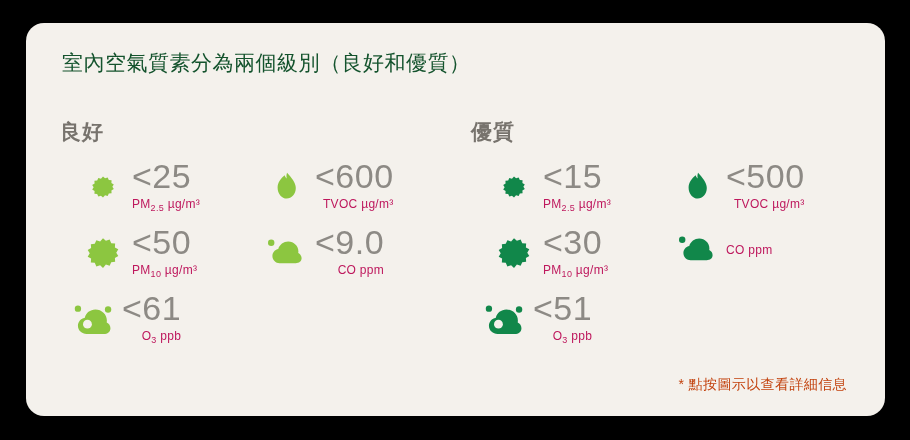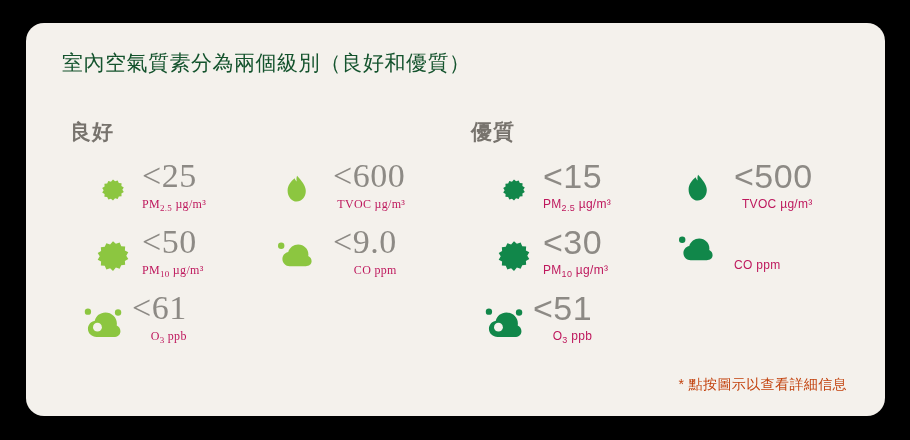--- a/index.html
+++ b/index.html
@@ -23,36 +23,36 @@
   .title{
     position:absolute;
     left:36px;top:26px;
     font-size:21px;
     color:#14532d;
     letter-spacing:.5px;
     white-space:nowrap;
   }
 
   .col{position:absolute;top:95px;}
-  .col-good{left:42px;font-family:Liberation Serif, serif;}
+  .col-good{left:32px;}
   .col-exc{left:443px;}
 
   .col-head{
     font-size:21px;
     font-weight:bold;
     color:#77736d;
     letter-spacing:1px;
     margin:0 0 16px 2px;
     height:24px;
   }
 
   .row{position:relative;height:66px;width:400px;}
-  .cell{position:absolute;top:0;display:flex;align-items:flex-end;}
+  .cell{position:absolute;top:0;display:flex;align-items:center;}
   .cell-a{left:22px;}
-  .cell-b{left:205px;gap:8px;}
+  .cell-b{left:205px;}
   .row-3 .cell-a{left:12px;}
 
   .icon-wrap{
     width:46px;height:46px;
     display:flex;align-items:center;justify-content:center;
     flex:0 0 46px;
     margin-top:2px;
   }
   .icon-wrap svg{display:block;}
 

